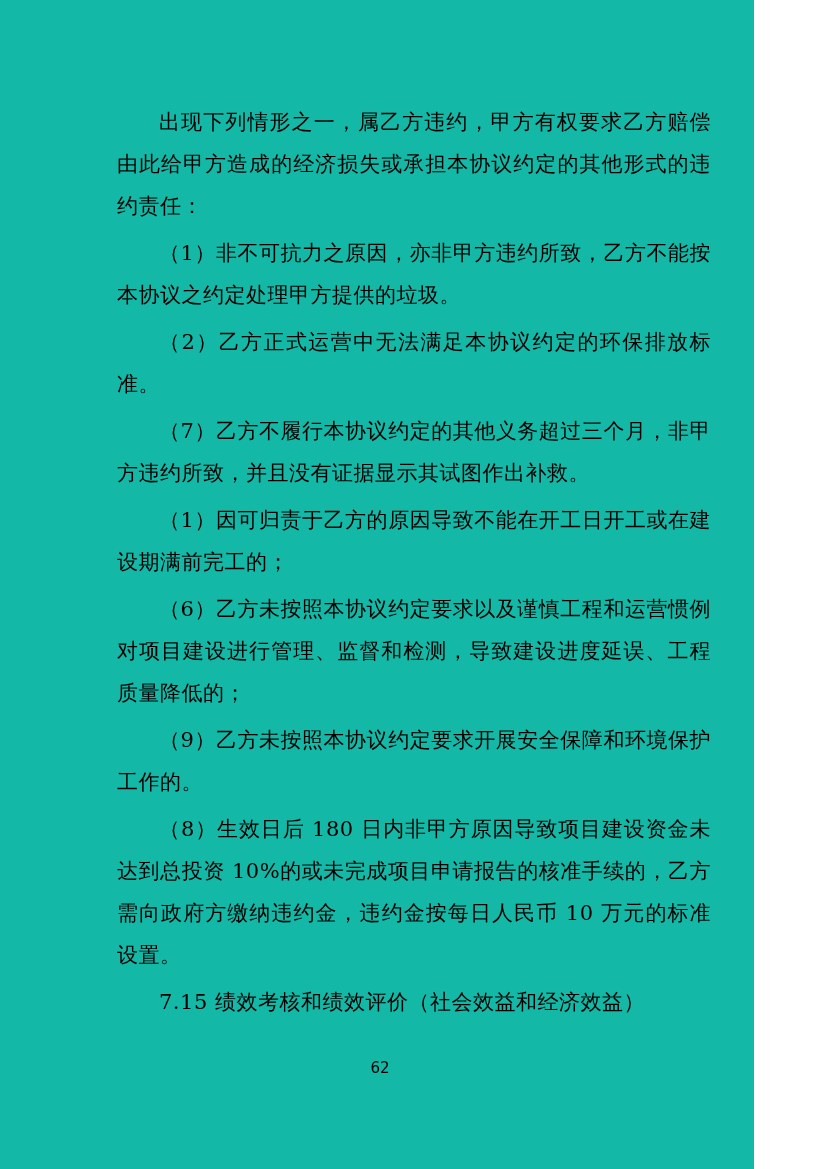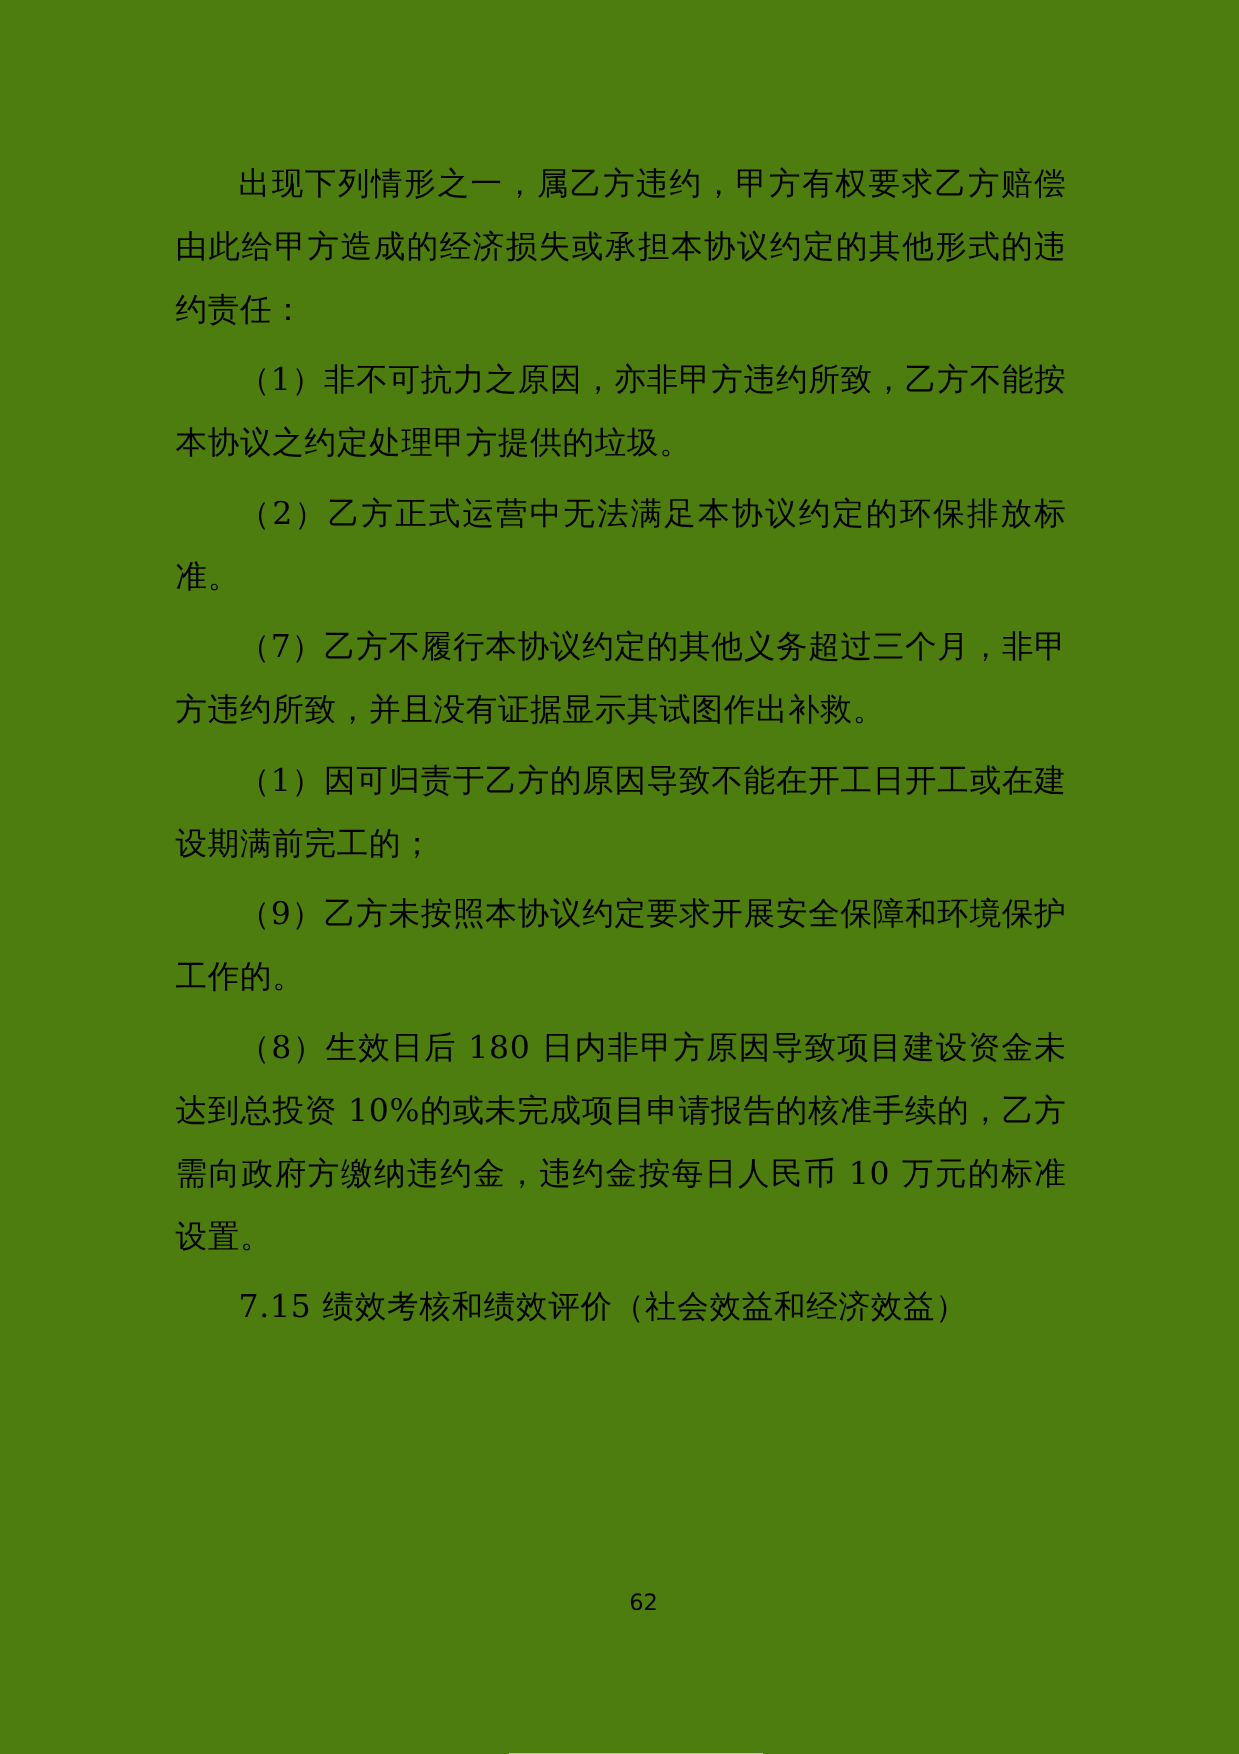--- a/index.html
+++ b/index.html
@@ -2,23 +2,23 @@
 <html lang="zh"><head>
 <meta charset="utf-8">
 <style>
   html, body {
     margin: 0;
     padding: 0;
     background: #ffffff;
   }
   .page {
     position: relative;
-    width: 826px;
+    width: 754px;
     height: 1169px;
-    background: #4d7c0f;
+    background: #14b8a6;
     overflow: hidden;
     font-family: "DejaVu Serif", "Liberation Serif", serif;
     color: #000000;
   }
   .content {
     position: absolute;
     left: 117px;
     top: 101px;
     width: 594px;
   }
@@ -26,41 +26,42 @@
     margin: 0 0 5px 0;
     font-size: 21px;
     line-height: 42px;
     text-align: justify;
     text-indent: 2em;
     letter-spacing: 0.5px;
     word-break: break-all;
   }
   .page-footer {
     position: absolute;
-    left: 16px;
+    left: 3px;
     top: 1058px;
     width: 100%;
     text-align: center;
   }
   .page-number {
     font-family: "DejaVu Sans", "Liberation Sans", sans-serif;
     font-size: 15px;
     color: #000000;
   }
 </style>
 </head>
 <body>
 
 <div class="page">
   <div class="content">
     <p>出现下列情形之一，属乙方违约，甲方有权要求乙方赔偿由此给甲方造成的经济损失或承担本协议约定的其他形式的违约责任：</p>
     <p>（1）非不可抗力之原因，亦非甲方违约所致，乙方不能按本协议之约定处理甲方提供的垃圾。</p>
     <p>（2）乙方正式运营中无法满足本协议约定的环保排放标准。</p>
     <p>（7）乙方不履行本协议约定的其他义务超过三个月，非甲方违约所致，并且没有证据显示其试图作出补救。</p>
     <p>（1）因可归责于乙方的原因导致不能在开工日开工或在建设期满前完工的；</p>
+    <p>（6）乙方未按照本协议约定要求以及谨慎工程和运营惯例对项目建设进行管理、监督和检测，导致建设进度延误、工程质量降低的；</p>
     <p>（9）乙方未按照本协议约定要求开展安全保障和环境保护工作的。</p>
     <p>（8）生效日后 180 日内非甲方原因导致项目建设资金未达到总投资 10%的或未完成项目申请报告的核准手续的，乙方需向政府方缴纳违约金，违约金按每日人民币 10 万元的标准设置。</p>
     <p>7.15 绩效考核和绩效评价（社会效益和经济效益）</p>
   </div>
   <div class="page-footer">
     <span class="page-number">62</span>
   </div>
 </div>
 
 </body></html>

